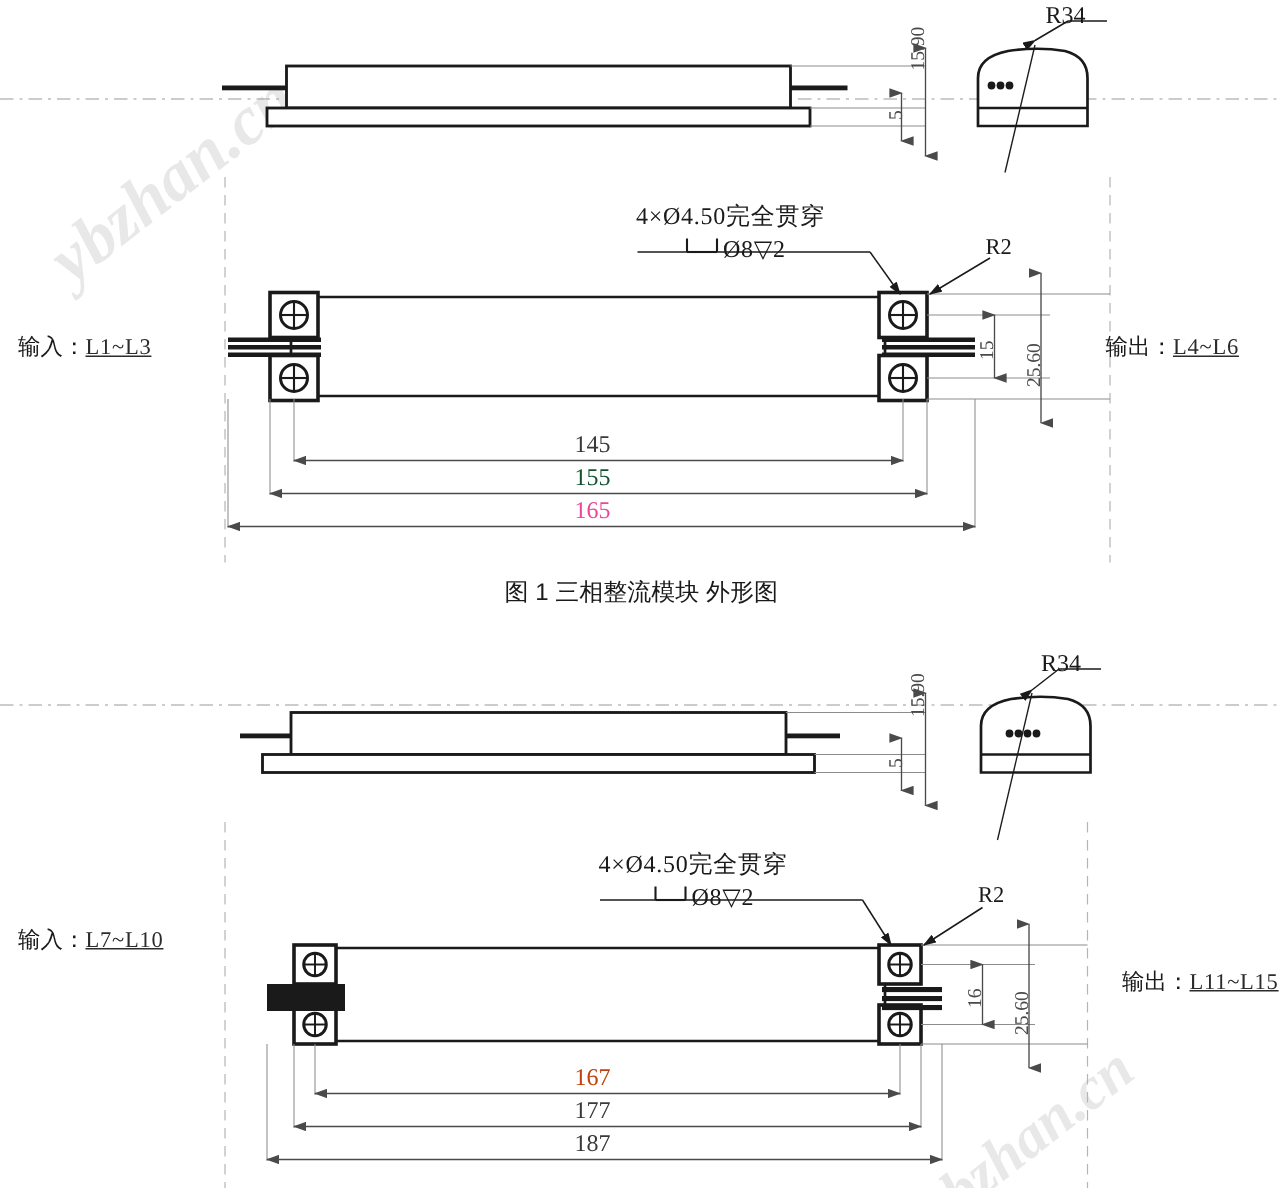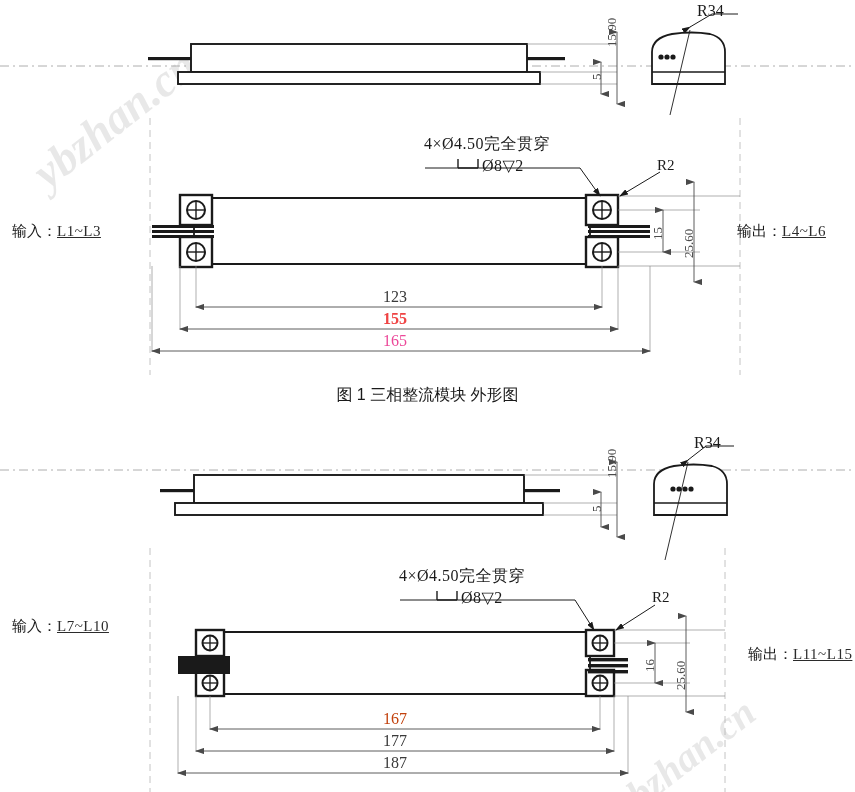--- a/index.html
+++ b/index.html
@@ -314,22 +314,22 @@
   <div class="lbl" style="left:604px; top:47px; font-size:13px; color:#4a4a4a;
               transform:rotate(-90deg); transform-origin:left top;">15.90</div>
   <div class="lbl" style="left:589px; top:80px; font-size:13px; color:#4a4a4a;
               transform:rotate(-90deg); transform-origin:left top;">5</div>
 
   <div class="lbl" style="left:650px; top:240px; font-size:13px; color:#4a4a4a;
               transform:rotate(-90deg); transform-origin:left top;">15</div>
   <div class="lbl" style="left:681px; top:258px; font-size:13px; color:#4a4a4a;
               transform:rotate(-90deg); transform-origin:left top;">25.60</div>
 
-  <div class="lbl" style="left:383px; top:288px; font-size:16px; color:#3a3a3a;">123</div>
-  <div class="lbl" style="left:383px; top:310px; font-size:16px; color:#ef4444;font-weight:bold;">155</div>
+  <div class="lbl" style="left:383px; top:288px; font-size:16px; color:#3a3a3a;">145</div>
+  <div class="lbl" style="left:383px; top:310px; font-size:16px; color:#14532d;">155</div>
   <div class="lbl" style="left:383px; top:332px; font-size:16px; color:#ec4899;">165</div>
 
   <div class="lbl cn" style="left:12px; top:222px;">
     <span>输入：</span><span class="io-val">L1~L3</span>
   </div>
   <div class="lbl cn" style="left:737px; top:222px;">
     <span>输出：</span><span class="io-val">L4~L6</span>
   </div>
 
   <div class="caption" style="top:385px;">图 1 三相整流模块 外形图</div>

